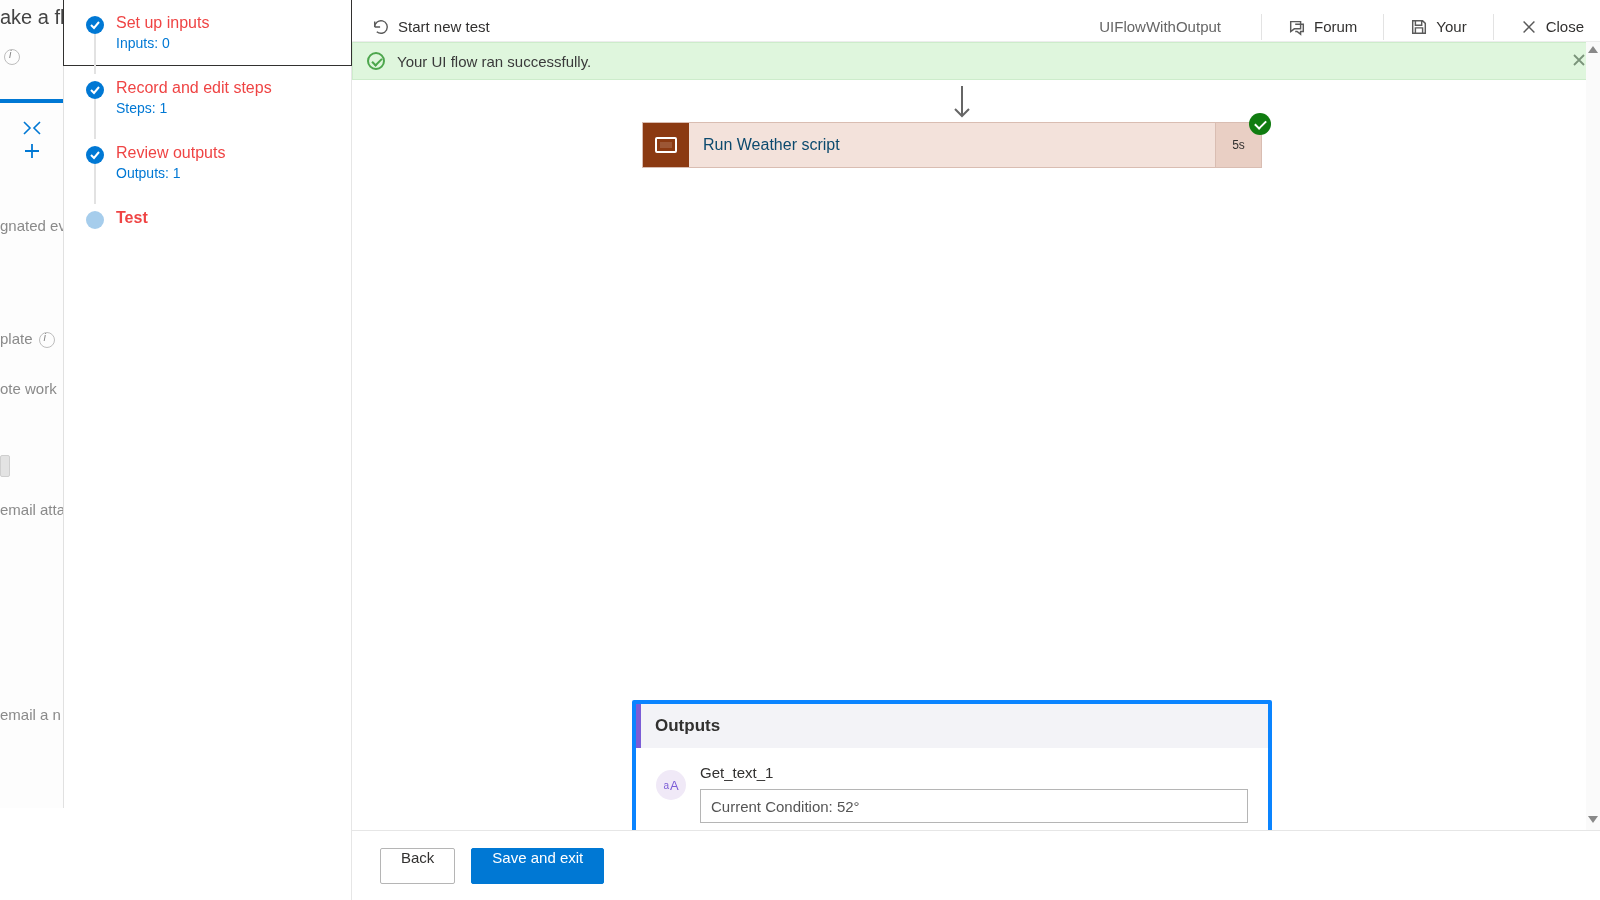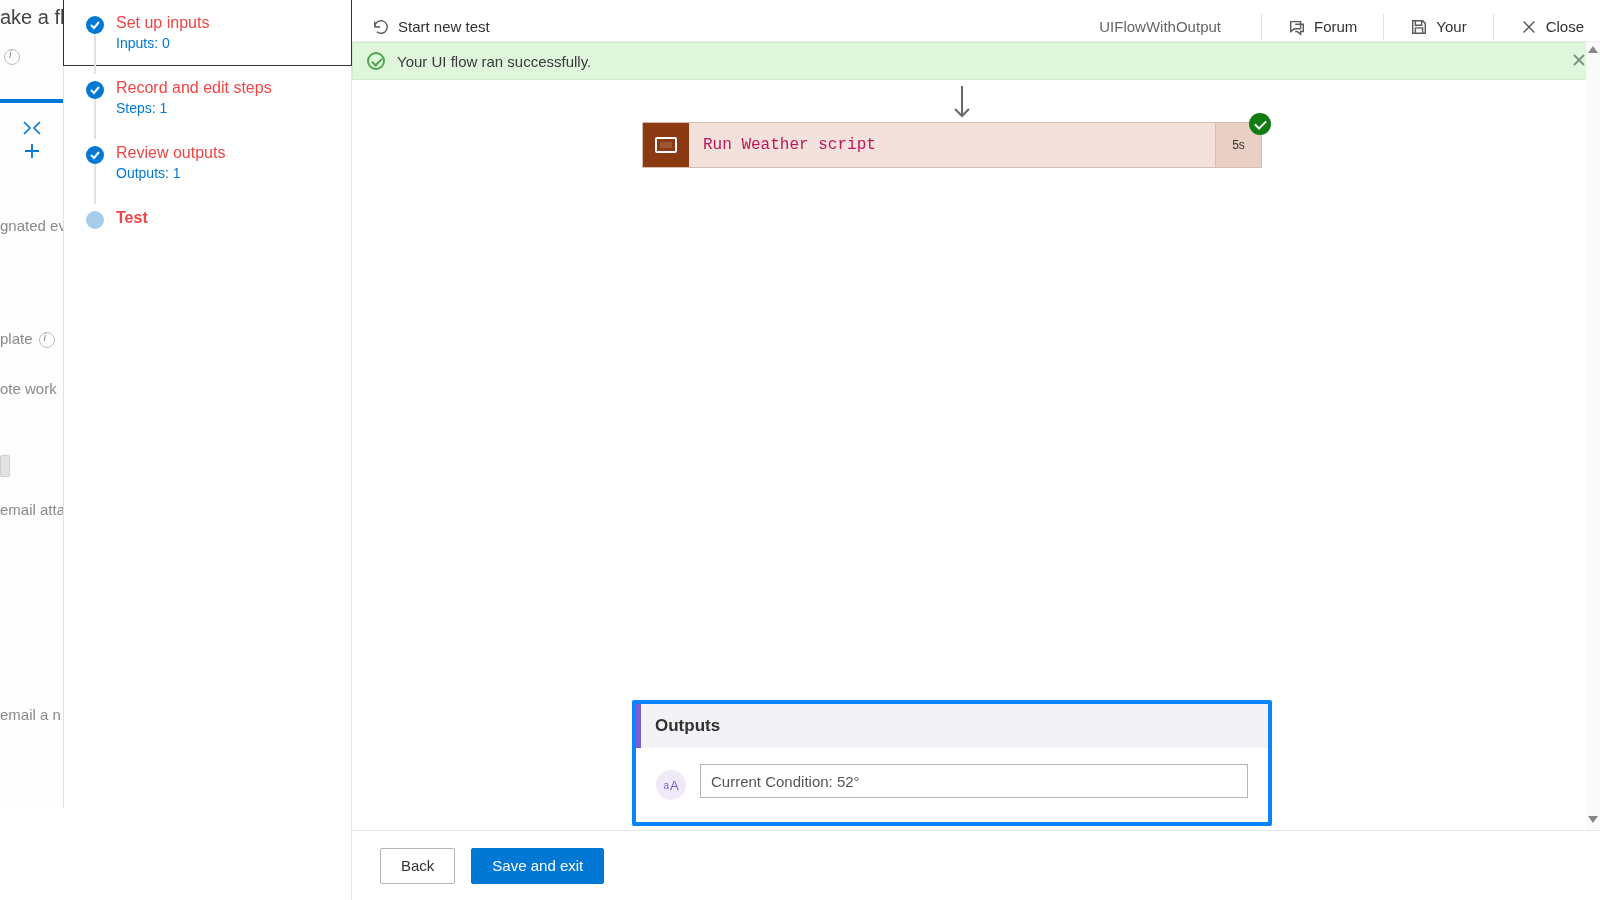--- a/index.html
+++ b/index.html
@@ -70,21 +70,21 @@
   .canvas { position: absolute; left:0; top: 80px; right: 14px; bottom: 70px; overflow:hidden; }
   .flow-arrow { position:absolute; left: 598px; top: 4px; }
   .flow-arrow svg { width: 24px; height: 40px; stroke:#666; fill:none; stroke-width:2;}
   .action-card {
     position:absolute; left: 290px; top: 42px; width: 620px; height: 46px;
     display:flex; align-items:stretch; border:1px solid #d9bdb2; background:#f3e2db;
   }
   .action-icon { width:46px; background:#8b3a12; display:flex; align-items:center; justify-content:center;}
   .action-icon-inner { width:22px; height:16px; border:2px solid #fff; border-radius:2px; position:relative;}
   .action-icon-inner::after { content:""; position:absolute; left:3px; top:3px; right:3px; bottom:3px; background:rgba(255,255,255,0.15);}
-  .action-title { flex:1; display:flex; align-items:center; padding-left:14px; font-size:16px; color:#be185d;font-family:Liberation Mono, monospace;}
+  .action-title { flex:1; display:flex; align-items:center; padding-left:14px; font-size:16px; color:#0c4a6e;}
   .action-dur { width:46px; background:#e9cfc4; display:flex; align-items:center; justify-content:center; font-size:12px; color:#323130; border-left:1px solid #d9bdb2;}
   .action-badge { position:absolute; right:-10px; top:-10px; width:22px; height:22px; border-radius:50%; background:#107c10; display:flex; align-items:center; justify-content:center;}
   .action-badge::after { content:""; width:9px; height:5px; border-left:2px solid #fff; border-bottom:2px solid #fff; transform:rotate(-45deg); margin-top:-2px;}
 
   
   .outputs-wrap {
     position:absolute; left: 280px; top: 620px; width: 640px;
     border: 4px solid #0a84ff; border-radius:2px; padding:0; background:#fff;
   }
   .outputs-head {
@@ -95,21 +95,21 @@
   .out-chip span:first-child { font-size:10px; margin-right:1px;}
   .out-right { flex:1; }
   .out-label { font-size:15px; color:#323130; margin-bottom:8px;}
   .out-input { width:100%; height:34px; border:1px solid #b5b5b5; padding:0 10px; font-size:15px; color:#555; background:#fff;}
 
   
   .footer {
     position:absolute; left:0; right:0; bottom:0; height:70px; border-top:1px solid #e6e6e6;
     background:#fff; display:flex; align-items:center; padding-left:28px; gap:16px;
   }
-  .btn { height:36px; padding:0 20px; font-size:15px; border-radius:2px; cursor:pointer; display:flex; align-items:center;}
+  .btn { height:36px; padding:0 20px; font-size:15px; border-radius:2px; cursor:pointer; display:flex; align-items:flex-start;}
   .btn-secondary { background:#fff; border:1px solid #b5b5b5; color:#323130;}
   .btn-primary { background:#0078d4; border:1px solid #0078d4; color:#fff; font-weight:400;}
 
   
   .vstub { position:absolute; right:0; top:42px; width:14px; bottom:70px; background:#fafafa;}
   .vstub-up, .vstub-dn { position:absolute; left:2px; width:10px; height:10px; }
   .vstub-up { top:4px; } .vstub-dn { bottom:4px; }
   .vstub-up::before { content:""; position:absolute; left:0; top:0; border-left:5px solid transparent; border-right:5px solid transparent; border-bottom:7px solid #888;}
   .vstub-dn::before { content:""; position:absolute; left:0; top:0; border-left:5px solid transparent; border-right:5px solid transparent; border-top:7px solid #888;}
 </style>
@@ -233,20 +233,21 @@
     </div>
 
     <div class="outputs-wrap">
       <div class="outputs-head">Outputs</div>
       <div class="outputs-body">
         <div class="out-chip">
             <span>a</span>
             <span>A</span>
           </div>
         <div class="out-right">
+          <div class="out-label">Get_text_1</div>
           <input class="out-input" type="text" value="Current Condition: 52°" style="">
         </div>
       </div>
     </div>
   </div>
 
   <div class="vstub">
     <div class="vstub-up"></div>
     <div class="vstub-dn"></div>
   </div>

